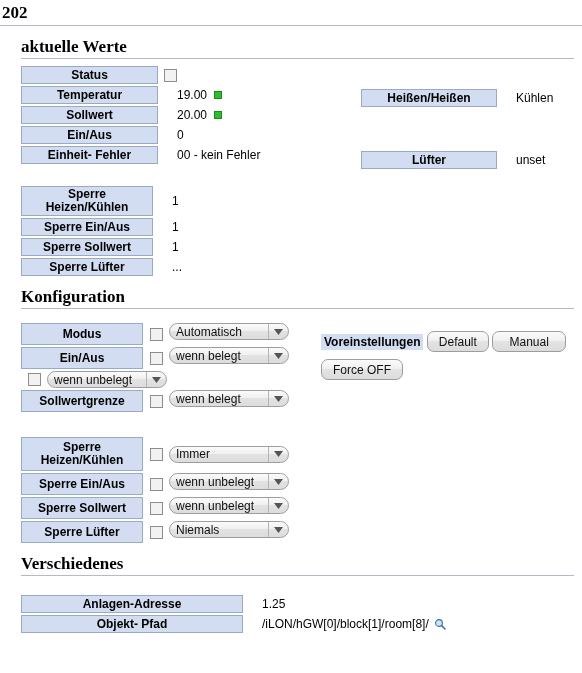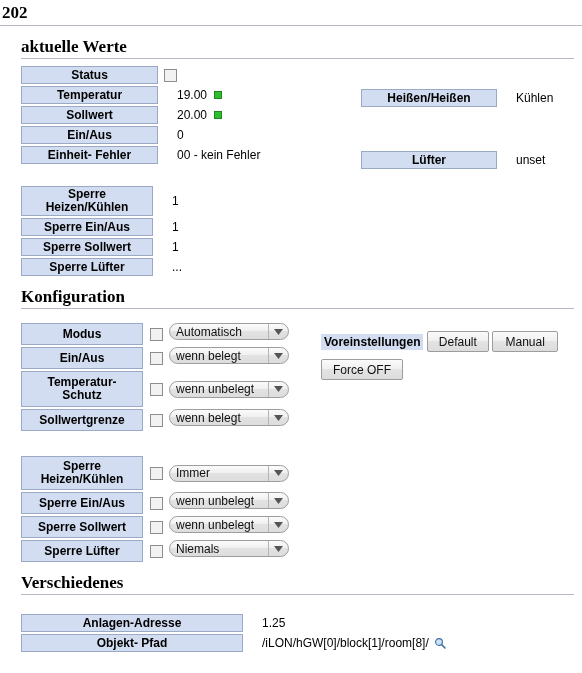--- a/index.html
+++ b/index.html
@@ -163,21 +163,21 @@
 
   
   .btn {
     display: inline-flex;
     align-items: center;
     justify-content: center;
     height: 21px;
     box-sizing: border-box;
     padding: 0 12px;
     border: 1px solid #9d9d9d;
-    border-radius: 2px;
+    border-radius: 7px;
     background: linear-gradient(to bottom, #fbfbfb 0%, #f0f0f0 45%, #e3e3e3 50%, #dcdcdc 100%);
     font-size: 12px;
     color: #111;
     white-space: nowrap;
   }
 
   
   .vor-label {
     background: #d3ddf1;
     font-weight: bold;
@@ -300,26 +300,20 @@
         <span class="sel-text">wenn belegt</span>
         <span class="sel-arrow">
           <svg width="9" height="6" viewBox="0 0 9 6">
               <polygon points="0,0 9,0 4.5,6" fill="#555"></polygon>
             </svg>
         </span>
       </div>
     </div>
 
     <div class="row">
-      <div class="lbl lbl-w3 lbl-two">
-        <span style="display:block; text-align:center;">
-          <span>Temperatur-</span><br>
-          <span>Schutz</span>
-        </span>
-      </div>
       <div class="cb-cell">
         <span class="cb"></span>
       </div>
       <div class="sel sel-w" style="align-self:center;">
         <span class="sel-text">wenn unbelegt</span>
         <span class="sel-arrow">
           <svg width="9" height="6" viewBox="0 0 9 6">
               <polygon points="0,0 9,0 4.5,6" fill="#555"></polygon>
             </svg>
         </span>
@@ -337,21 +331,21 @@
           <svg width="9" height="6" viewBox="0 0 9 6">
               <polygon points="0,0 9,0 4.5,6" fill="#555"></polygon>
             </svg>
         </span>
       </div>
     </div>
 
     <div class="abs" style="left:300px; top:0px;">
       <div class="vor-label">Voreinstellungen</div>
       <div class="btn" style="margin-top:8px; width:62px;">Default</div>
-      <div class="btn" style="margin-top:7px; width:66px;">Manual</div>
+      <div class="btn" style="margin-top:7px; width:74px;">Manual</div>
       <div class="btn" style="margin-top:7px; width:82px;">Force OFF</div>
     </div>
   </div>
 
   <div style="margin-top:25px;">
 
     <div class="row">
       <div class="lbl lbl-w3 lbl-two2">
         <span style="display:block; text-align:center;">
           <span>Sperre</span><br>

